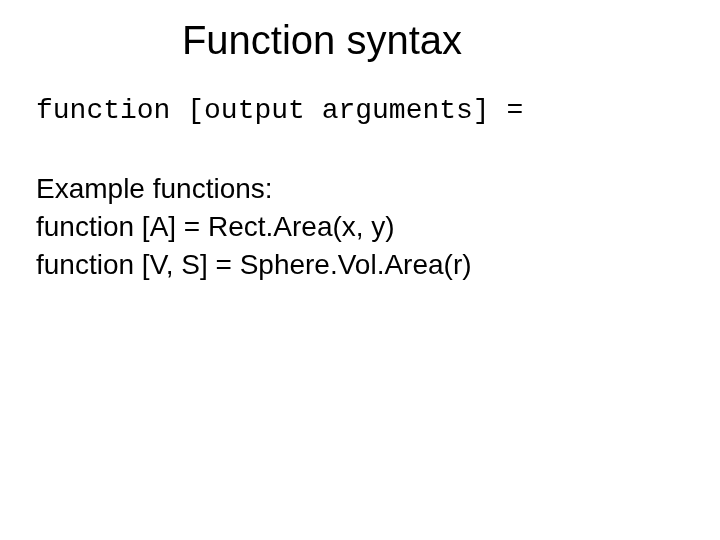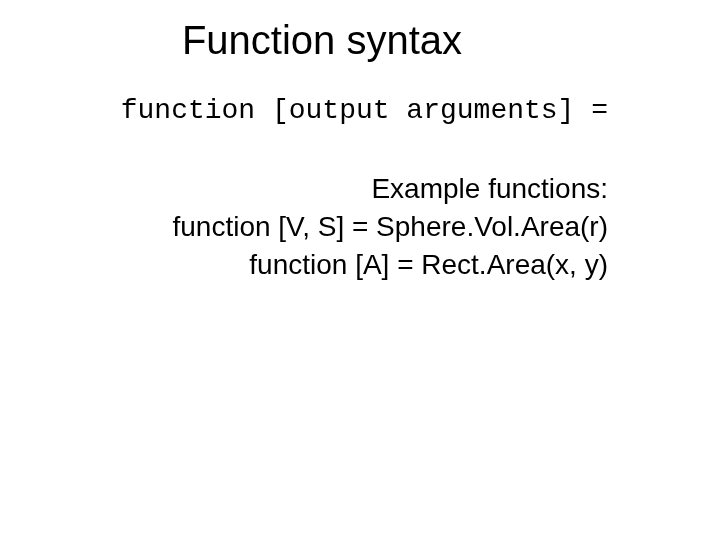--- a/index.html
+++ b/index.html
@@ -19,46 +19,44 @@
   }
   .title {
     text-align: center;
     font-size: 40px;
     font-weight: normal;
     padding-top: 18px;
     letter-spacing: 0px;
   }
   .body {
     padding: 30px 36px 0 36px;
-    text-align: right;
   }
   .mono {
     font-family: "Courier New", Courier, monospace;
     font-size: 28px;
     line-height: 1.25;
     white-space: pre;
   }
   .sans {
     font-family: Arial, Helvetica, sans-serif;
     font-size: 28px;
     line-height: 1.35;
-    margin-left: 36px;
   }
   .gap {
     height: 42px;
   }
 </style>
 </head>
 <body>
 
 <div class="slide">
   <div class="title">Function syntax</div>
 
   <div class="body">
     <div class="mono">function [output arguments] =</div>
 
     <div class="gap"></div>
 
     <div class="sans">Example functions:</div>
+    <div class="sans">function [A] = Rect.Area(x, y)</div>
     <div class="sans">function [V, S] = Sphere.Vol.Area(r)</div>
-    <div class="sans">function [A] = Rect.Area(x, y)</div>
   </div>
 </div>
 
 </body></html>

